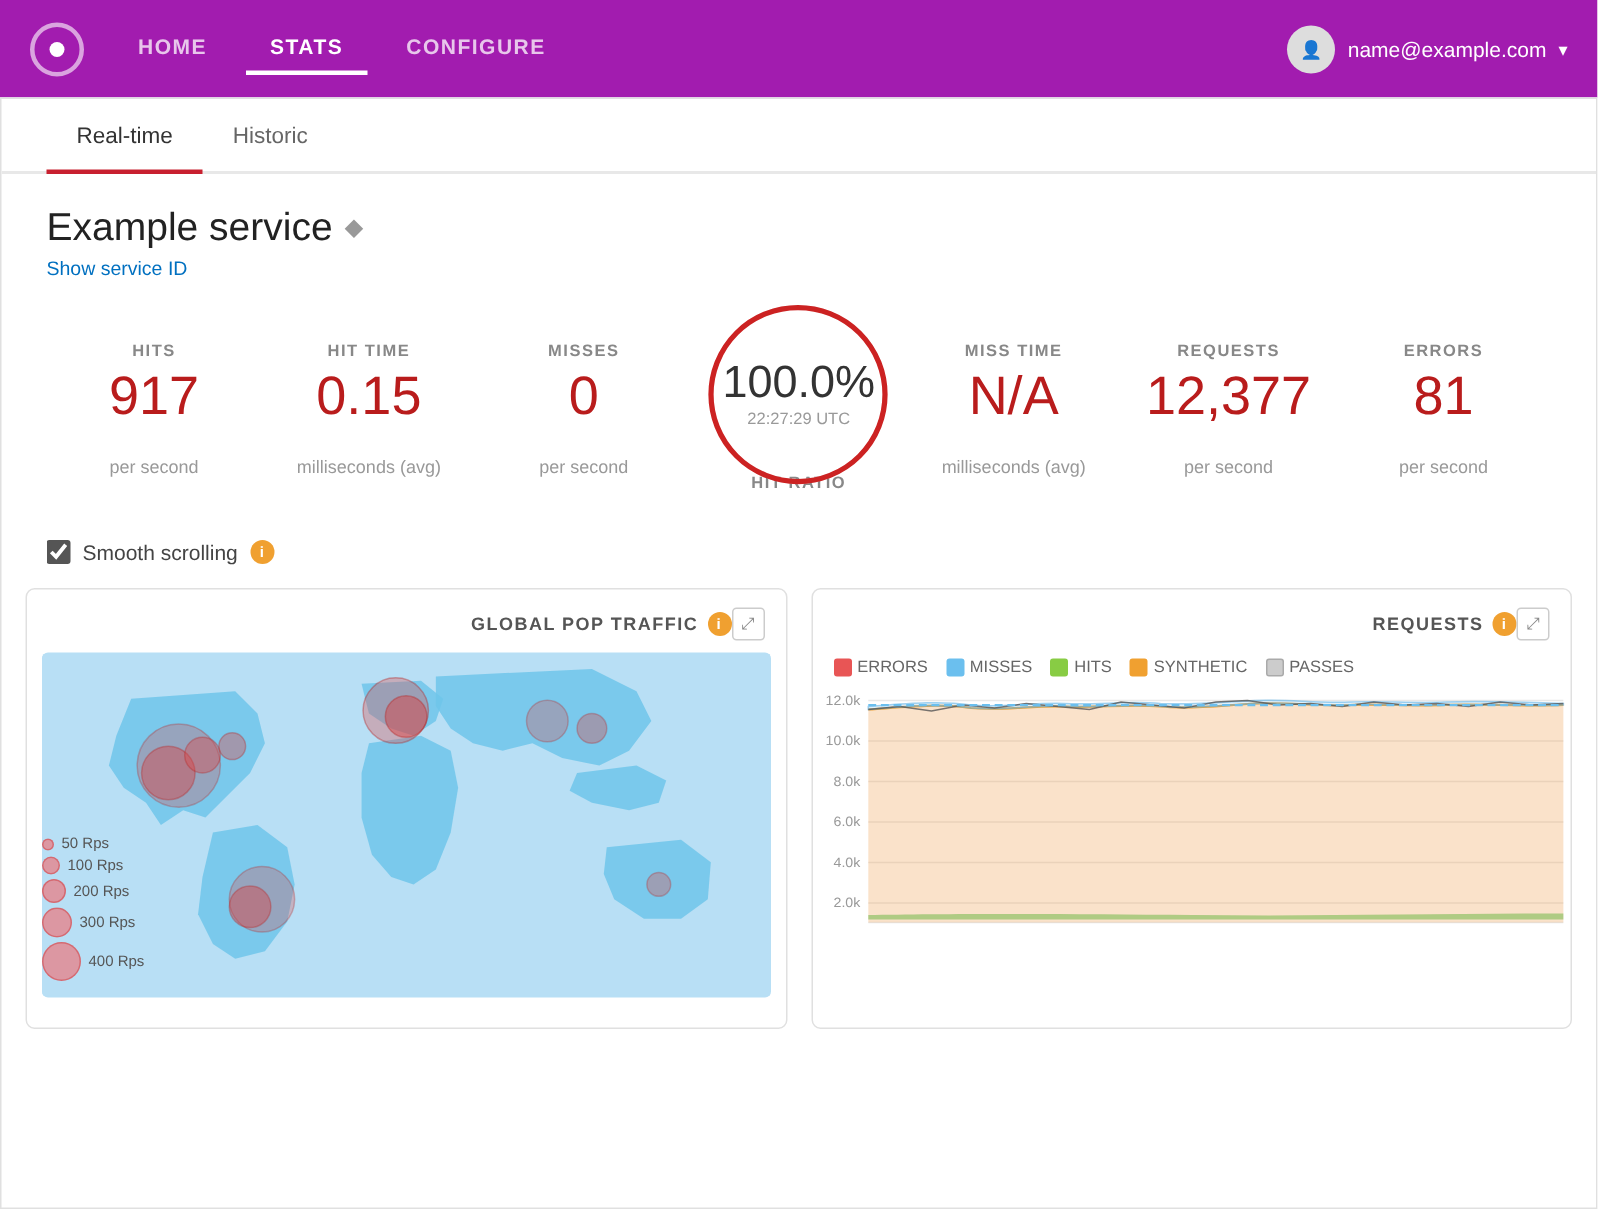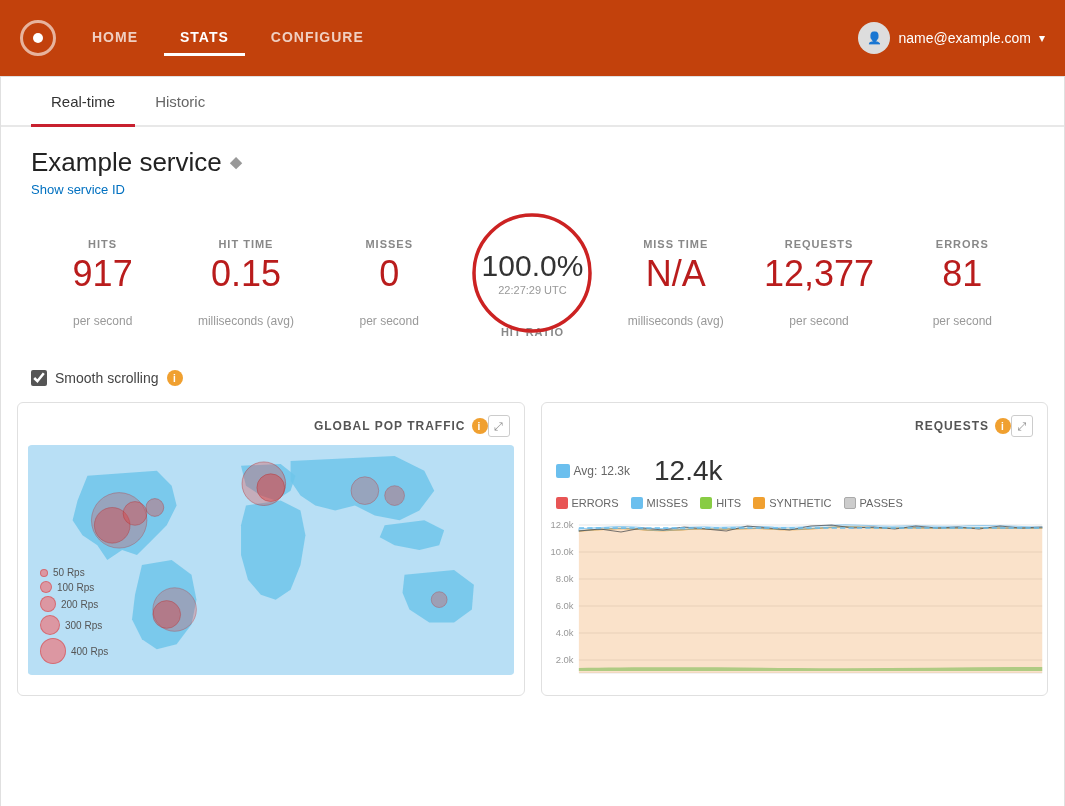--- a/index.html
+++ b/index.html
@@ -1,19 +1,19 @@
 <!DOCTYPE html>
 <html><head>
   <meta charset="utf-8">
   <style>
     * { box-sizing: border-box; margin: 0; padding: 0; }
     body { font-family: -apple-system, BlinkMacSystemFont, 'Segoe UI', Arial, sans-serif; background: #f5f5f5; width: 1065px; height: 806px; overflow: hidden; }
 
     
-    .navbar { background: #c2410c; height: 76px; display: flex; align-items: center; padding: 0 20px; }
+    .navbar { background: #a21caf; height: 65px; display: flex; align-items: center; padding: 0 20px; }
     .nav-logo { width: 36px; height: 36px; border: 3px solid rgba(255,255,255,0.6); border-radius: 50%; display: flex; align-items: center; justify-content: center; margin-right: 20px; }
     .nav-logo-inner { width: 10px; height: 10px; background: white; border-radius: 50%; }
     .nav-items { display: flex; gap: 10px; flex: 1; }
     .nav-item { color: rgba(255,255,255,0.75); font-size: 14px; font-weight: 600; letter-spacing: 1px; padding: 8px 16px; cursor: pointer; text-decoration: none; }
     .nav-item.active { color: white; border-bottom: 3px solid #ffffff; }
     .nav-user { display: flex; align-items: center; gap: 8px; color: white; font-size: 14px; cursor: pointer; }
     .nav-avatar { width: 32px; height: 32px; border-radius: 50%; background: #ddd; overflow: hidden; display: flex; align-items: center; justify-content: center; font-size: 12px; color: #666; }
     .nav-chevron { color: white; font-size: 12px; }
 
     
@@ -60,21 +60,21 @@
 
     
     .charts-area { display: flex; gap: 16px; padding: 0 16px 16px; height: 310px; }
     .chart-panel { flex: 1; border: 1px solid #e0e0e0; border-radius: 6px; background: white; overflow: hidden; position: relative; }
     .chart-header { display: flex; align-items: center; justify-content: flex-end; padding: 12px 14px 8px; }
     .chart-title { font-size: 12px; font-weight: 700; letter-spacing: 1px; color: #555; display: flex; align-items: center; gap: 6px; }
     .expand-btn { width: 22px; height: 22px; border: 1px solid #ccc; border-radius: 3px; display: flex; align-items: center; justify-content: center; cursor: pointer; color: #888; font-size: 11px; }
 
     
     .map-container { position: relative; height: 230px; background: #b8dff5; overflow: hidden; margin: 0 10px; border-radius: 4px; }
-    .map-legend { position: absolute; bottom: 8px; left: 12px; font-size: 10px; color: #555; }
+    .map-legend { position: absolute; bottom: 8px; left: 0; font-size: 10px; color: #555; }
     .legend-item { display: flex; align-items: center; gap: 5px; margin-bottom: 3px; }
     .legend-dot { border-radius: 50%; background: rgba(255,80,80,0.5); border: 1px solid rgba(200,0,0,0.3); }
 
     
     .requests-header { padding: 10px 14px 6px; }
     .req-avg { display: flex; align-items: center; gap: 8px; }
     .req-avg-label { font-size: 12px; color: #666; display: flex; align-items: center; gap: 4px; }
     .req-legend { display: flex; gap: 12px; padding: 4px 14px; flex-wrap: wrap; }
     .req-legend-item { display: flex; align-items: center; gap: 4px; font-size: 11px; color: #666; }
     .legend-color { width: 12px; height: 12px; border-radius: 2px; }
@@ -250,29 +250,20 @@
     </div>
 
     <div class="chart-panel">
       <div class="chart-header">
         <div class="chart-title">
           <span>REQUESTS</span>
           <span class="info-icon">i</span>
         </div>
         <div class="expand-btn">⤢</div>
       </div>
-      <div class="requests-header">
-        <div class="req-avg">
-          <span class="req-avg-label">
-            <span style="width:14px;height:14px;background:#6bbfee;border-radius:2px;display:inline-block;"></span>
-            <span>Avg: 12.3k</span>
-          </span>
-          <span style="font-size:28px; font-weight:300; color:#333; margin-left: 16px;">12.4k</span>
-        </div>
-      </div>
       <div class="req-legend">
         <div class="req-legend-item">
           <div class="legend-color" style="background:#e85555;"></div>
           <span>ERRORS</span>
         </div>
         <div class="req-legend-item">
           <div class="legend-color" style="background:#6bbfee;"></div>
           <span>MISSES</span>
         </div>
         <div class="req-legend-item">

